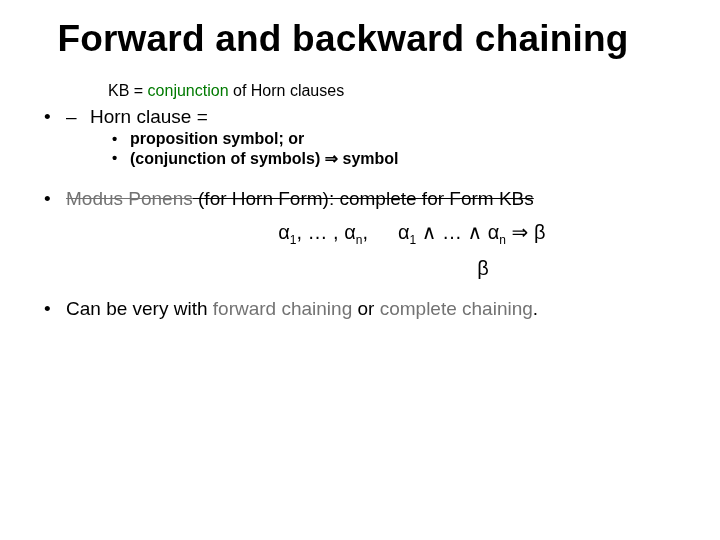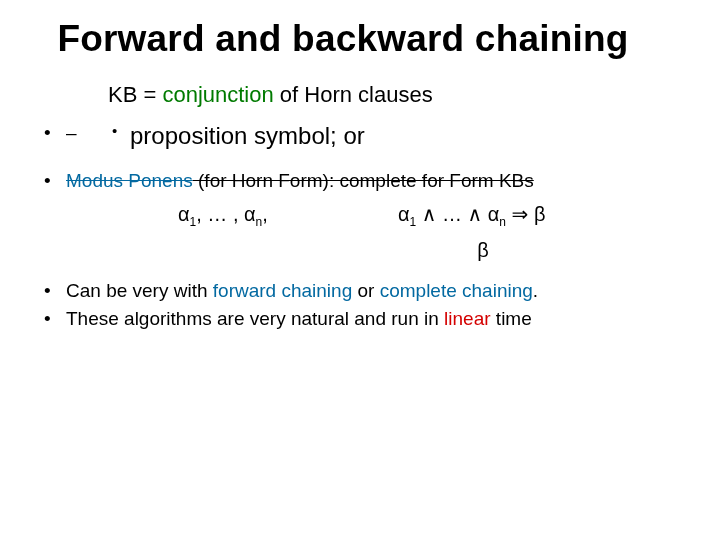--- a/index.html
+++ b/index.html
@@ -37,22 +37,22 @@
   }
   ul.lvl1 > li::before {
     content: "•";
     position: absolute;
     left: 14px;
     top: 0;
     color: #000;
     font-size: 19px;
   }
   .kbline {
-    margin: 2px 0 14px 78px;
-    font-size: 22px;
+    margin: 2px 0 6px 78px;
+    font-size: 16px;
   }
   ul.lvl2 {
     list-style: none;
     padding: 0;
     margin: 0 0 0 24px;
     font-size: 19px;
   }
   ul.lvl2 > li {
     position: relative;
     padding-left: 24px;
@@ -61,21 +61,22 @@
   ul.lvl2 > li::before {
     content: "–";
     position: absolute;
     left: 0;
     top: 0;
   }
   ul.lvl3 {
     list-style: none;
     padding: 0;
     margin: 2px 0 4px 22px;
-    font-size: 24px;
+    font-size: 16px;
+    font-weight: bold;
   }
   ul.lvl3 > li {
     position: relative;
     padding-left: 18px;
     margin-bottom: 1px;
   }
   ul.lvl3 > li::before {
     content: "•";
     position: absolute;
     left: 0;
@@ -83,56 +84,59 @@
     font-size: 15px;
   }
   .formula-row {
     display: flex;
     margin: 10px 0 0 148px;
     font-size: 20px;
     align-items: baseline;
   }
   .formula-left {
     width: 190px;
+    text-align: right;
   }
   .formula-right {
     margin-left: 30px;
   }
   .beta {
     text-align: center;
     margin: 10px 0 18px 280px;
     font-size: 20px;
   }
   .sub {
     font-size: 12px;
     vertical-align: sub;
   }
   .green { color: #007a00; }
-  .darkred { color: #0369a1; }
+  .darkred { color: #737373; }
   .red { color: #d40000; }
   .strike { text-decoration: line-through; }
 </style>
 </head>
 <body>
 
 <div class="slide">
 
   <h1 class="title">Forward and backward chaining</h1>
 
 
   <div class="kbline">
     <span>KB = </span><span class="green">conjunction</span><span> of Horn clauses</span>
   </div>
 
   <ul class="lvl1">
     <li style="padding-left:36px;">
       <ul class="lvl2" style="margin-left:0;">
         <li>
+          <span>Horn clause =</span>
           <ul class="lvl3">
             <li>proposition symbol;  or</li>
+            <li>(conjunction of symbols) ⇒ symbol</li>
           </ul>
         </li>
       </ul>
     </li>
   </ul>
 
   <div style="height:14px"></div>
 
   <ul class="lvl1">
     <li>
@@ -148,18 +152,15 @@
       <span>α</span><span class="sub">1</span><span> ∧ … ∧ </span><span>α</span><span class="sub">n</span><span> ⇒ β</span>
     </div>
   </div>
 
   <div class="beta">β</div>
 
   <ul class="lvl1">
     <li>
       <span>Can be very with </span><span class="darkred">forward chaining</span><span> or </span><span class="darkred">complete chaining</span><span>.</span>
     </li>
-    <li>
-      <span>These algorithms are very natural and run in </span><span class="red">linear</span><span> time</span>
-    </li>
   </ul>
 
 </div>
 
 </body></html>

